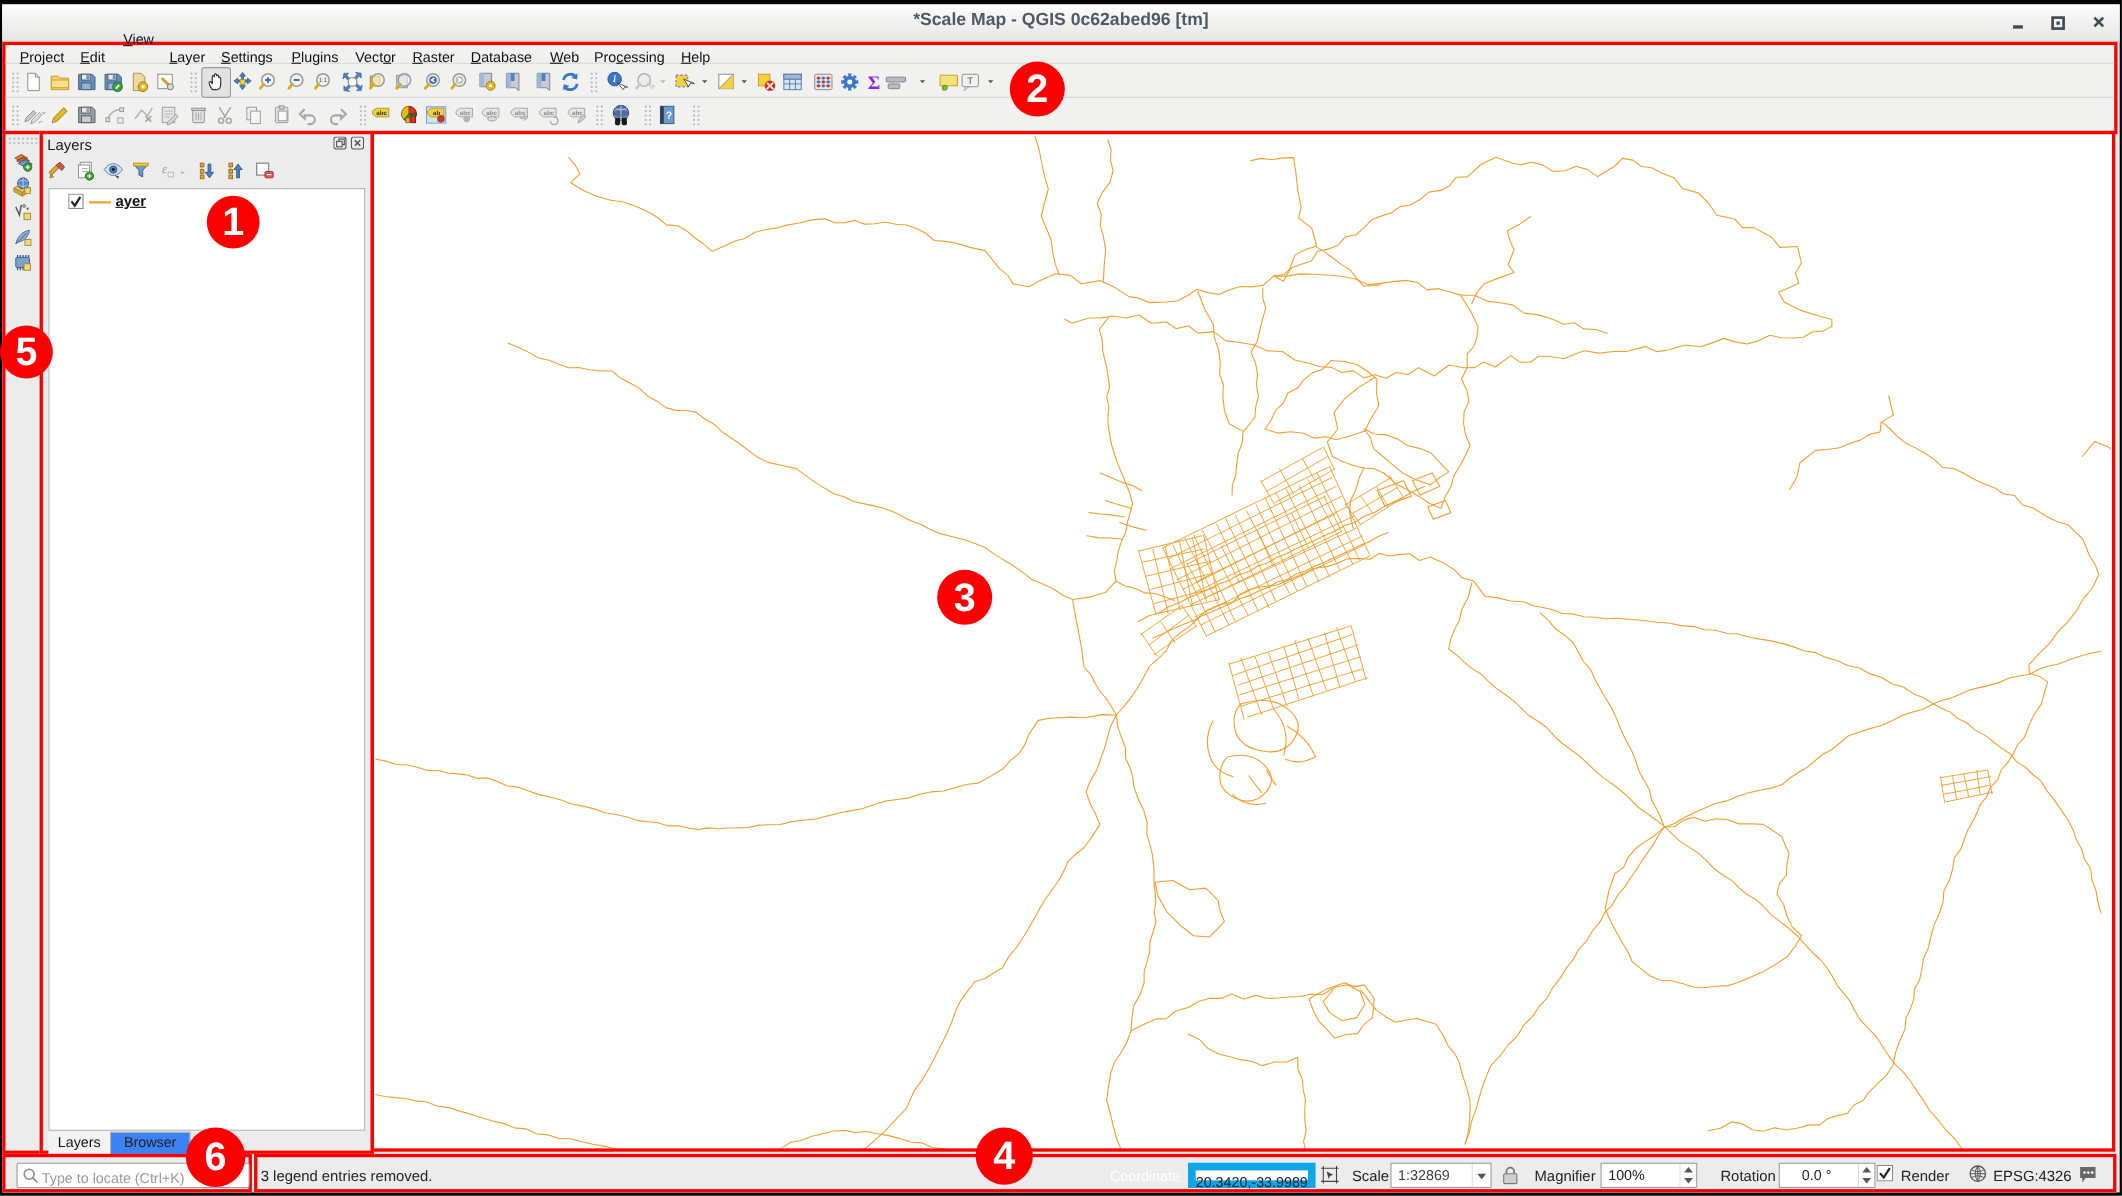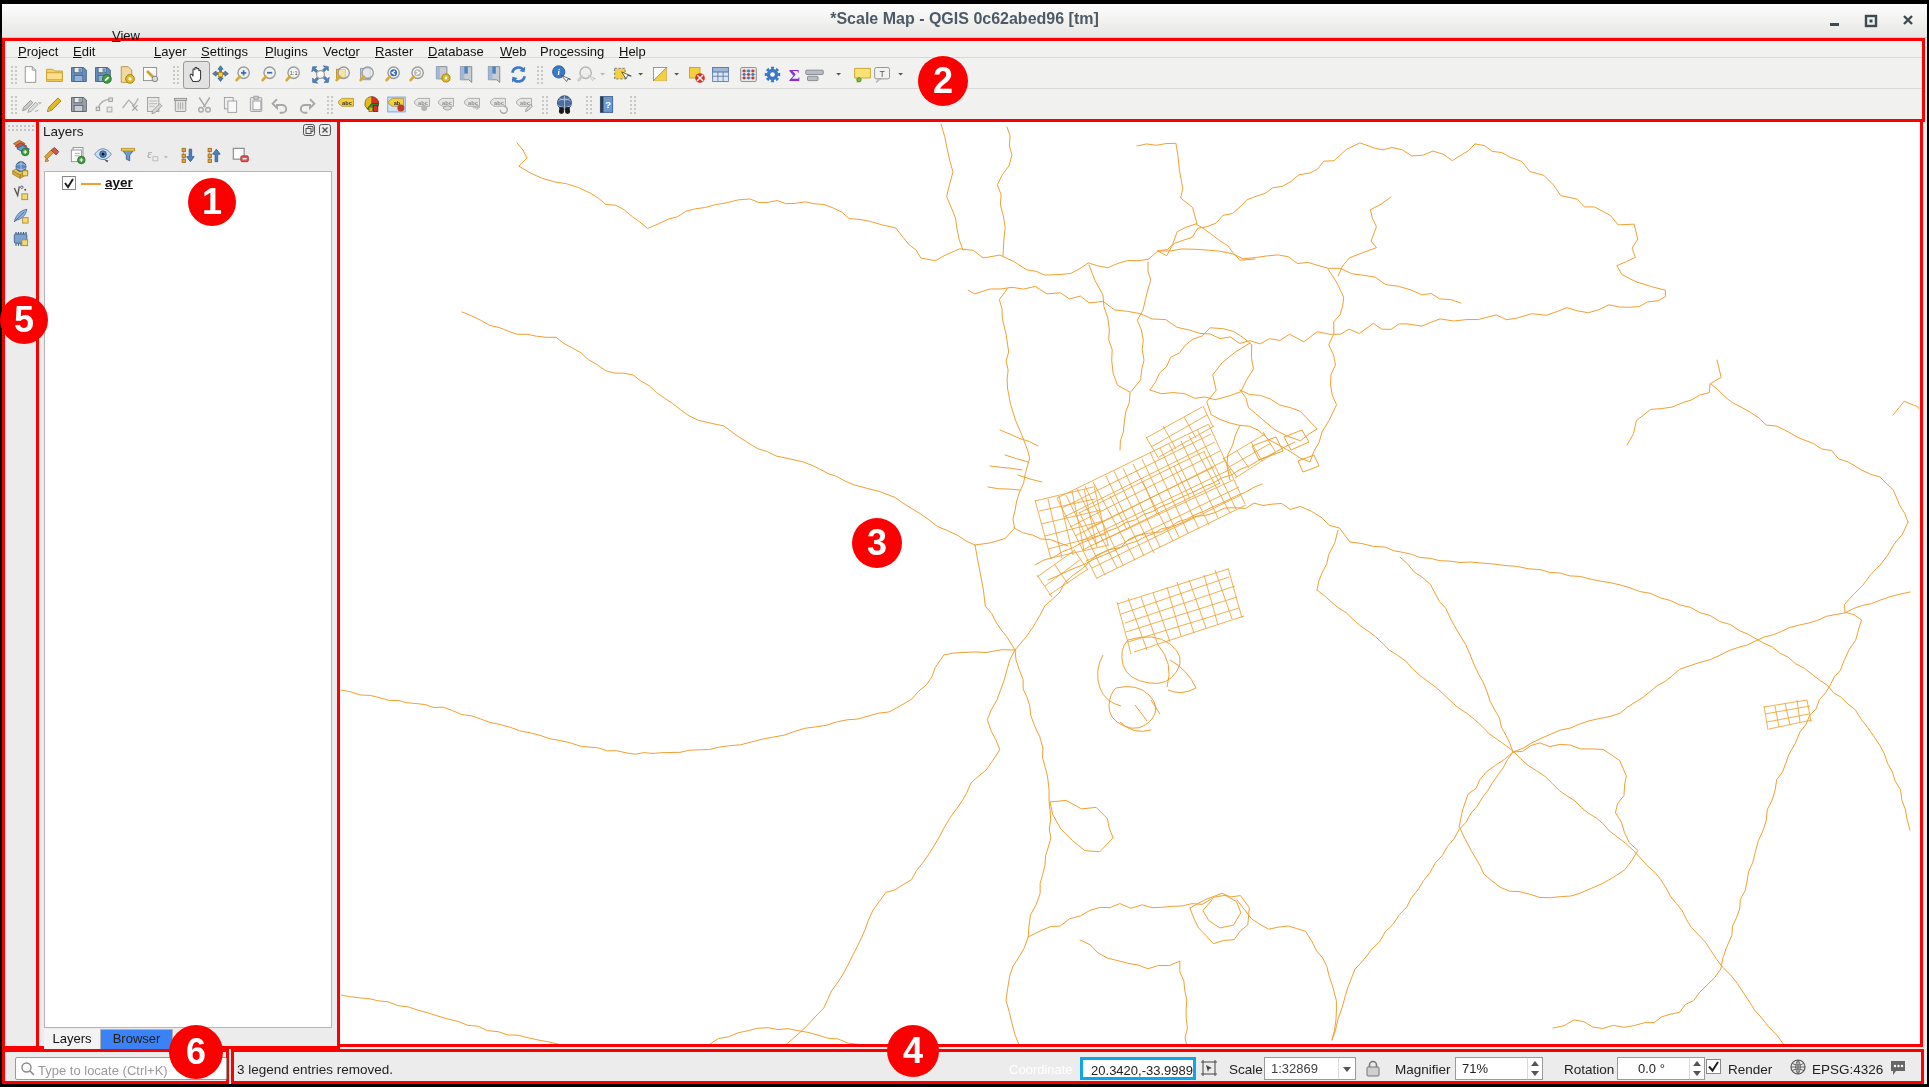--- a/index.html
+++ b/index.html
@@ -701,37 +701,37 @@
 <div class="red" style="left:2px;top:1049px;width:227px;height:35px;background:#ececec"></div>
 <div class="red" style="left:231px;top:1049px;width:1693px;height:35px;background:#ececec"></div>
 <div class="abs" style="left:15px;top:1057px;width:212px;height:23px;background:#fff;border:1px solid #9a9a9a;border-radius:2px"></div>
 <svg class="abs" style="left:20px;top:1061px" width="15" height="15">
     <circle cx="6.5" cy="6.5" r="4.5" fill="none" stroke="#8a8a8a" stroke-width="1.4"></circle>
     <path d="M10 10l4 4" stroke="#8a8a8a" stroke-width="1.6"></path>
   </svg>
 <div class="abs" style="left:38px;top:1063px;font-size:13px;color:#9a9a9a">Type to locate (Ctrl+K)</div>
 <div class="abs" style="left:237px;top:1062px;font-size:13.5px;color:#222">3 legend entries removed.</div>
 <div class="abs" style="left:1009px;top:1062px;font-size:13px;color:#ffffff">Coordinate</div>
-<div class="abs" style="left:1080px;top:1057px;width:116px;height:23px;background:#fff;border:3px solid #0ea5e9;font-size:13px;color:#222;text-align:right;line-height:21px">20.3420,-33.9989</div>
+<div class="abs" style="left:1080px;top:1057px;width:116px;height:23px;background:#fff;border:7px solid #0ea5e9;font-size:13px;color:#222;text-align:left;line-height:21px">20.3420,-33.9989</div>
 <svg class="abs" style="left:1200px;top:1059px" width="18" height="18">
     <path d="M3 1v16M1 3h16M1 15h16M15 1v16" stroke="#444"></path>
     <path d="M6 6l6 3-3 1-1 3z" fill="#444"></path>
   </svg>
 <div class="abs" style="left:1229px;top:1062px;font-size:13.5px;color:#222">Scale</div>
 <div class="abs" style="left:1264px;top:1057px;width:92px;height:23px;background:#fff;border:1px solid #9a9a9a;font-size:13px;color:#404040;line-height:21px;padding-left:6px">1:32869</div>
 <svg class="abs" style="left:1338px;top:1057px" width="18" height="23">
     <path d="M0 0v23" stroke="#b5b5b5"></path>
     <path d="M5 10l4 5 4-5z" fill="#555"></path>
   </svg>
 <svg class="abs" style="left:1366px;top:1060px" width="14" height="17">
     <rect x="1" y="7" width="12" height="9" rx="1" fill="#cfcfcf" stroke="#777"></rect>
     <path d="M3.5 7V5a3.5 3.5 0 017 0v2" fill="none" stroke="#777" stroke-width="1.6"></path>
   </svg>
 <div class="abs" style="left:1395px;top:1062px;font-size:13.5px;color:#222">Magnifier</div>
-<div class="abs" style="left:1455px;top:1057px;width:88px;height:23px;background:#fff;border:1px solid #9a9a9a;font-size:13px;color:#222;line-height:21px;padding-left:6px">71%</div>
+<div class="abs" style="left:1455px;top:1057px;width:88px;height:23px;background:#fff;border:1px solid #9a9a9a;font-size:13px;color:#222;line-height:21px;padding-left:6px">100%</div>
 <svg class="abs" style="left:1527px;top:1057px" width="16" height="23">
     <path d="M0 0v23" stroke="#b5b5b5"></path>
     <path d="M4 9l4-5 4 5z" fill="#555"></path>
     <path d="M4 14l4 5 4-5z" fill="#555"></path>
   </svg>
 <div class="abs" style="left:1564px;top:1062px;font-size:13.5px;color:#222">Rotation</div>
 <div class="abs" style="left:1617px;top:1057px;width:88px;height:23px;background:#fff;border:1px solid #9a9a9a;font-size:13px;color:#222;line-height:21px;padding-left:20px">0.0 °</div>
 <svg class="abs" style="left:1689px;top:1057px" width="16" height="23">
     <path d="M0 0v23" stroke="#b5b5b5"></path>
     <path d="M4 9l4-5 4 5z" fill="#555"></path>

